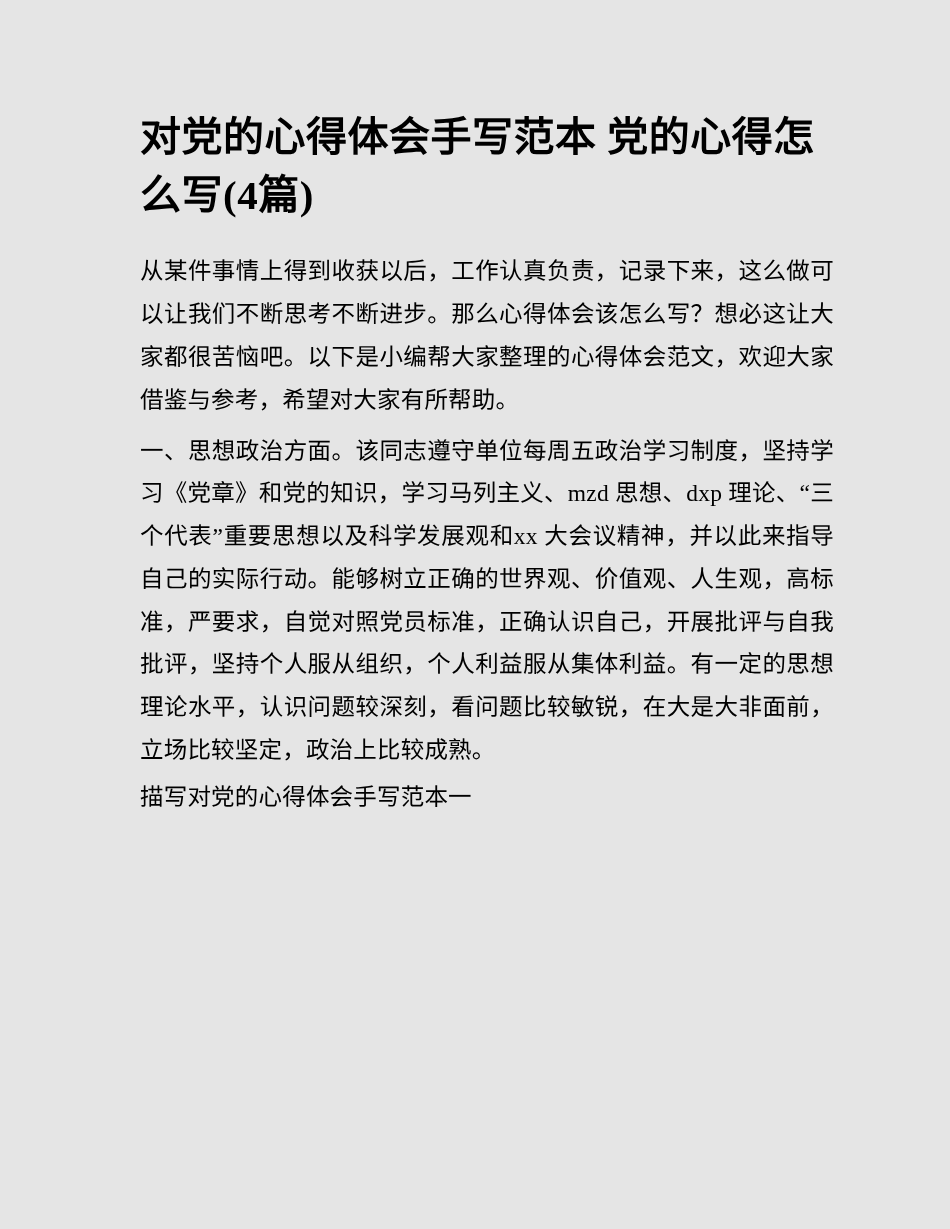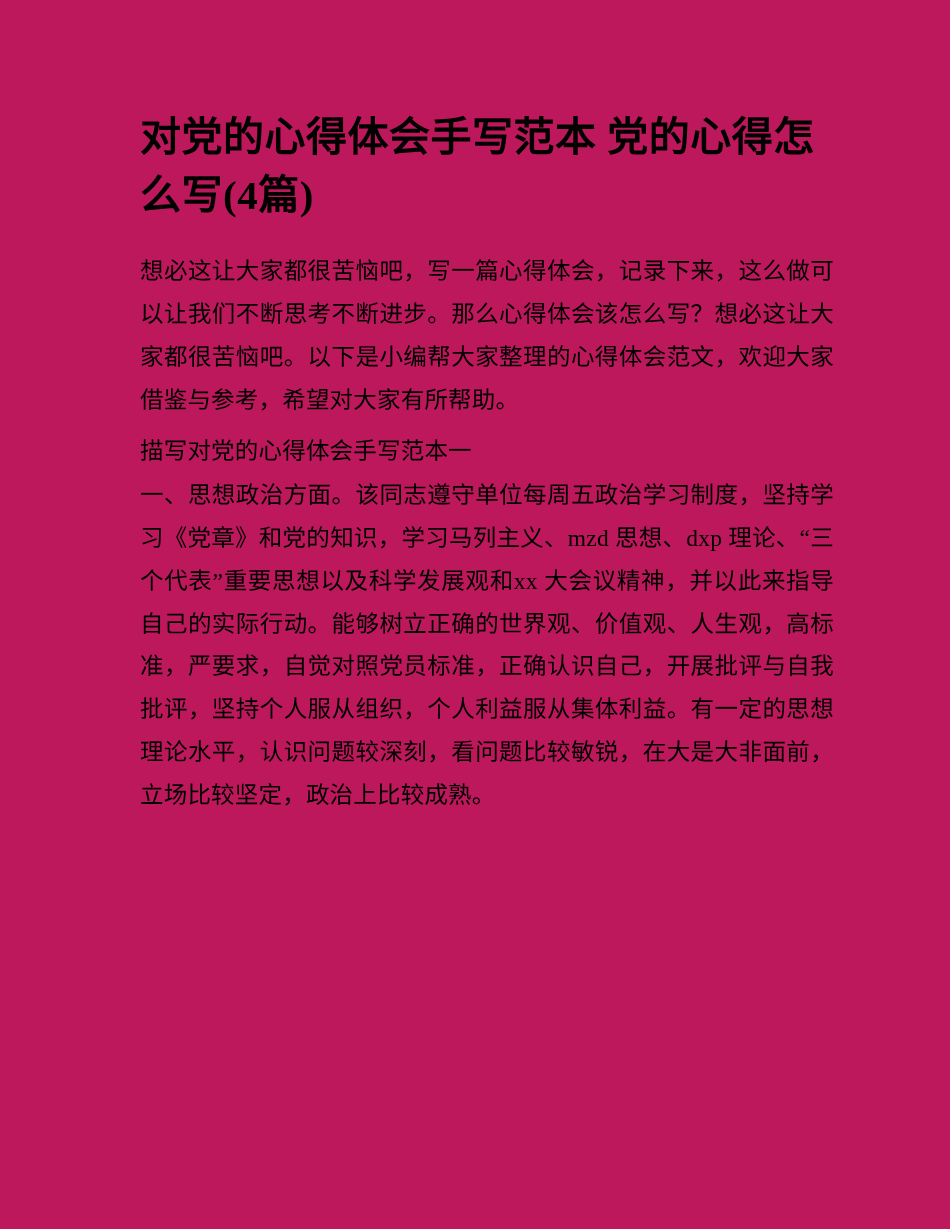--- a/index.html
+++ b/index.html
@@ -11,21 +11,21 @@
     width: 950px;
     height: 1229px;
     font-family: "Liberation Serif", "DejaVu Serif", serif;
     color: #000000;
     overflow: hidden;
   }
   .page {
     position: relative;
     width: 950px;
     height: 1229px;
-    background: #be185d;
+    background: #e5e5e5;
     box-sizing: border-box;
     padding: 108px 116px 0 140px;
   }
   .doc-title {
     font-size: 41px;
     font-weight: bold;
     line-height: 1.42;
     letter-spacing: 0.5px;
     margin: 0 0 26px 0;
     text-align: left;
@@ -47,20 +47,20 @@
     margin-bottom: 2px;
   }
 </style>
 </head>
 <body>
 
 <div class="page">
 
   <h1 class="doc-title">对党的心得体会手写范本 党的心得怎么写(4篇)</h1>
 
-  <p class="para lead">想必这让大家都很苦恼吧，写一篇心得体会，记录下来，这么做可以让我们不断思考不断进步。那么心得体会该怎么写？想必这让大家都很苦恼吧。以下是小编帮大家整理的心得体会范文，欢迎大家借鉴与参考，希望对大家有所帮助。</p>
+  <p class="para lead">从某件事情上得到收获以后，工作认真负责，记录下来，这么做可以让我们不断思考不断进步。那么心得体会该怎么写？想必这让大家都很苦恼吧。以下是小编帮大家整理的心得体会范文，欢迎大家借鉴与参考，希望对大家有所帮助。</p>
+
+  <p class="para">一、思想政治方面。该同志遵守单位每周五政治学习制度，坚持学习《党章》和党的知识，学习马列主义、mzd 思想、dxp 理论、“三个代表”重要思想以及科学发展观和xx 大会议精神，并以此来指导自己的实际行动。能够树立正确的世界观、价值观、人生观，高标准，严要求，自觉对照党员标准，正确认识自己，开展批评与自我批评，坚持个人服从组织，个人利益服从集体利益。有一定的思想理论水平，认识问题较深刻，看问题比较敏锐，在大是大非面前，立场比较坚定，政治上比较成熟。</p>
 
   <p class="para tight">描写对党的心得体会手写范本一</p>
-
-  <p class="para">一、思想政治方面。该同志遵守单位每周五政治学习制度，坚持学习《党章》和党的知识，学习马列主义、mzd 思想、dxp 理论、“三个代表”重要思想以及科学发展观和xx 大会议精神，并以此来指导自己的实际行动。能够树立正确的世界观、价值观、人生观，高标准，严要求，自觉对照党员标准，正确认识自己，开展批评与自我批评，坚持个人服从组织，个人利益服从集体利益。有一定的思想理论水平，认识问题较深刻，看问题比较敏锐，在大是大非面前，立场比较坚定，政治上比较成熟。</p>
 
 
 </div>
 
 </body></html>

